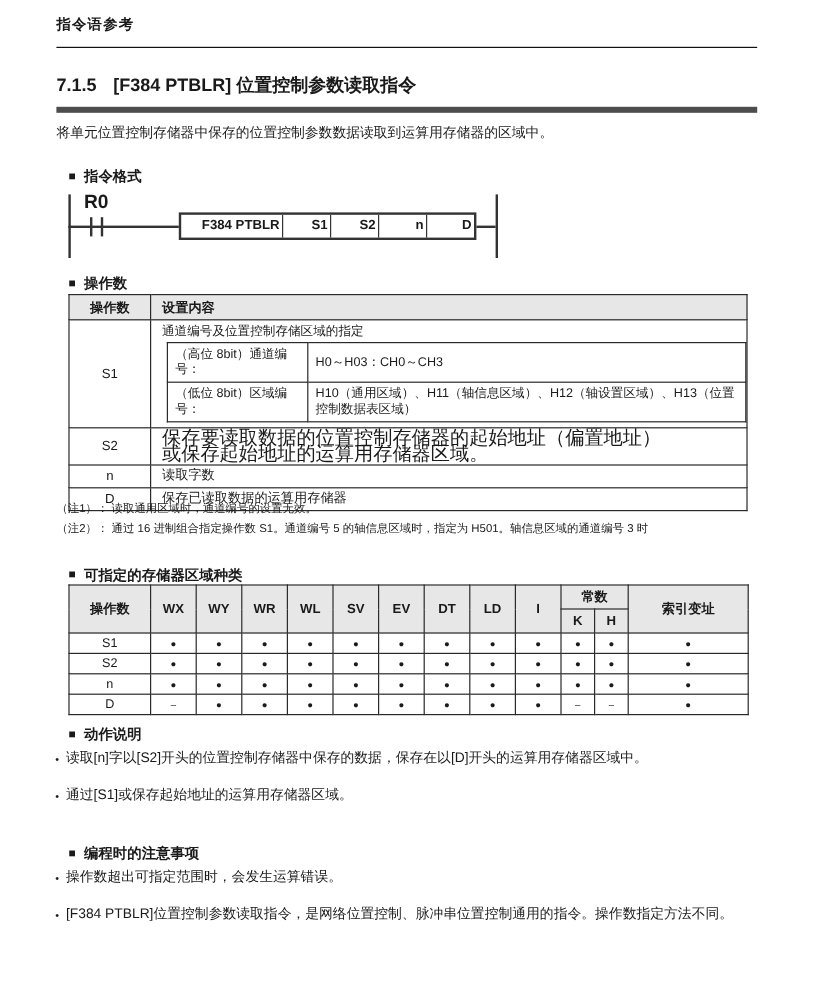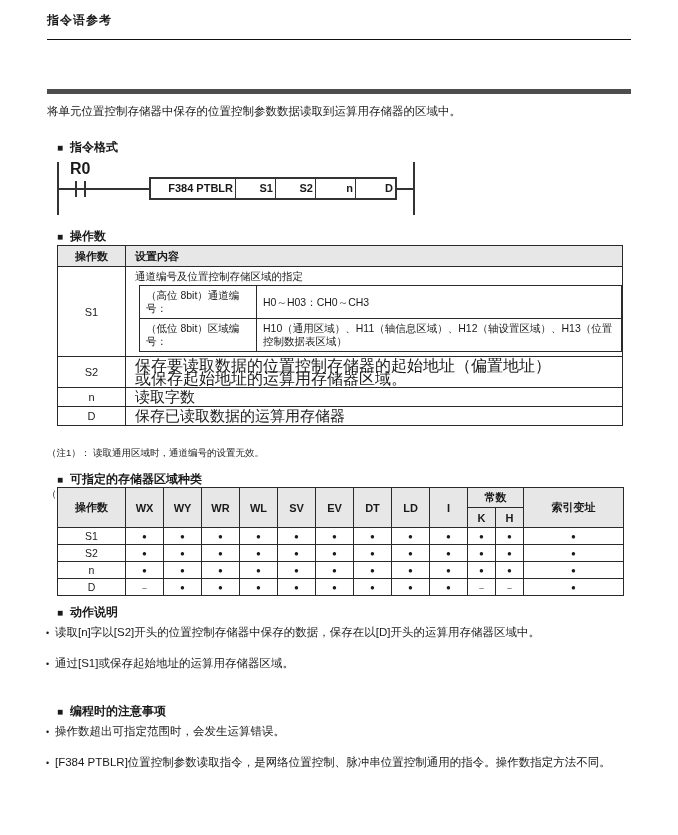--- a/index.html
+++ b/index.html
@@ -53,25 +53,25 @@
   .t1 th { background: #e7e7e7; height: 21px; font-size: 11px; }
   .t1 th.c-op { width: 68px; text-align: center; }
   .t1 th.c-desc { text-align: left; padding-left: 9px; }
   .t1 td.op-name { text-align: center; font-size: 11px; }
   .t1 td.content { padding: 0; }
   .desc-line { font-size: 10.5px; padding: 3px 8px 2px 9px; line-height: 13px; }
   .nested { margin: 0 0 4px 13px; width: calc(100% - 13px); }
   .nested td { border: 1px solid #2a2a2a; font-size: 10.5px; line-height: 13px; padding: 3px 6px; }
   .nested td.nlabel { width: 117px; }
   .two-line { padding: 2px 8px 2px 9px; font-size: 16px; line-height: 13px; }
-  .one-line { padding: 2px 8px 2px 9px; font-size: 15px; line-height: 13px; height: 18px; }
+  .one-line { padding: 2px 8px 2px 9px; font-size: 11px; line-height: 13px; height: 18px; }
 
   
   .notes { left: 47px; top: 418px; width: 600px; font-size: 9.5px; line-height: 13px; }
-  .note-row { display: flex; margin-bottom: 3px; margin-top: 28px; }
+  .note-row { display: flex; margin-bottom: 3px; }
   .note-label { flex: 0 0 46px; }
   .note-text { flex: 1; }
 
   
   .t2 { left: 57px; top: 487px; width: 566px; }
   .t2 th, .t2 td { border: 1px solid #2a2a2a; text-align: center; vertical-align: middle; }
   .t2 th { background: #e7e7e7; font-size: 11px; height: 20px; font-weight: bold; text-align: center; }
   .t2 td { font-size: 10.5px; height: 17px; }
   .t2 td.dot { font-size: 8px; }
 
@@ -90,20 +90,23 @@
   .b-prog   { left: 46px; top: 723px; }
 </style>
 </head>
 <body>
 
 <div id="page">
 
   <div class="abs running-header">指令语参考</div>
   <div class="abs rule-top"></div>
 
+  <div class="abs section-title">
+    <span class="num">7.1.5</span><span>[F384 PTBLR] 位置控制参数读取指令</span>
+  </div>
   <div class="abs title-bar"></div>
 
   <div class="abs intro">将单元位置控制存储器中保存的位置控制参数数据读取到运算用存储器的区域中。</div>
 
   <div class="abs blk-heading h-fmt">
     <span class="sq">■</span>
     <span>指令格式</span>
   </div>
 
   <div class="abs ladder">
@@ -176,20 +179,21 @@
     </table>
 
   <div class="abs notes">
     <div class="note-row">
       <div class="note-label">（注1）：</div>
       <div class="note-text">读取通用区域时，通道编号的设置无效。</div>
     </div>
     <div class="note-row">
       <div class="note-label">（注2）：</div>
       <div class="note-text">
+        <div>通过 16 进制组合指定操作数 S1。通道编号 5 的轴信息区域时，指定为 H501。轴信息区域的通道编号 3 时</div>
       </div>
     </div>
   </div>
 
   <div class="abs blk-heading h-mem">
     <span class="sq">■</span>
     <span>可指定的存储器区域种类</span>
   </div>
 
   <table class="abs t2">

